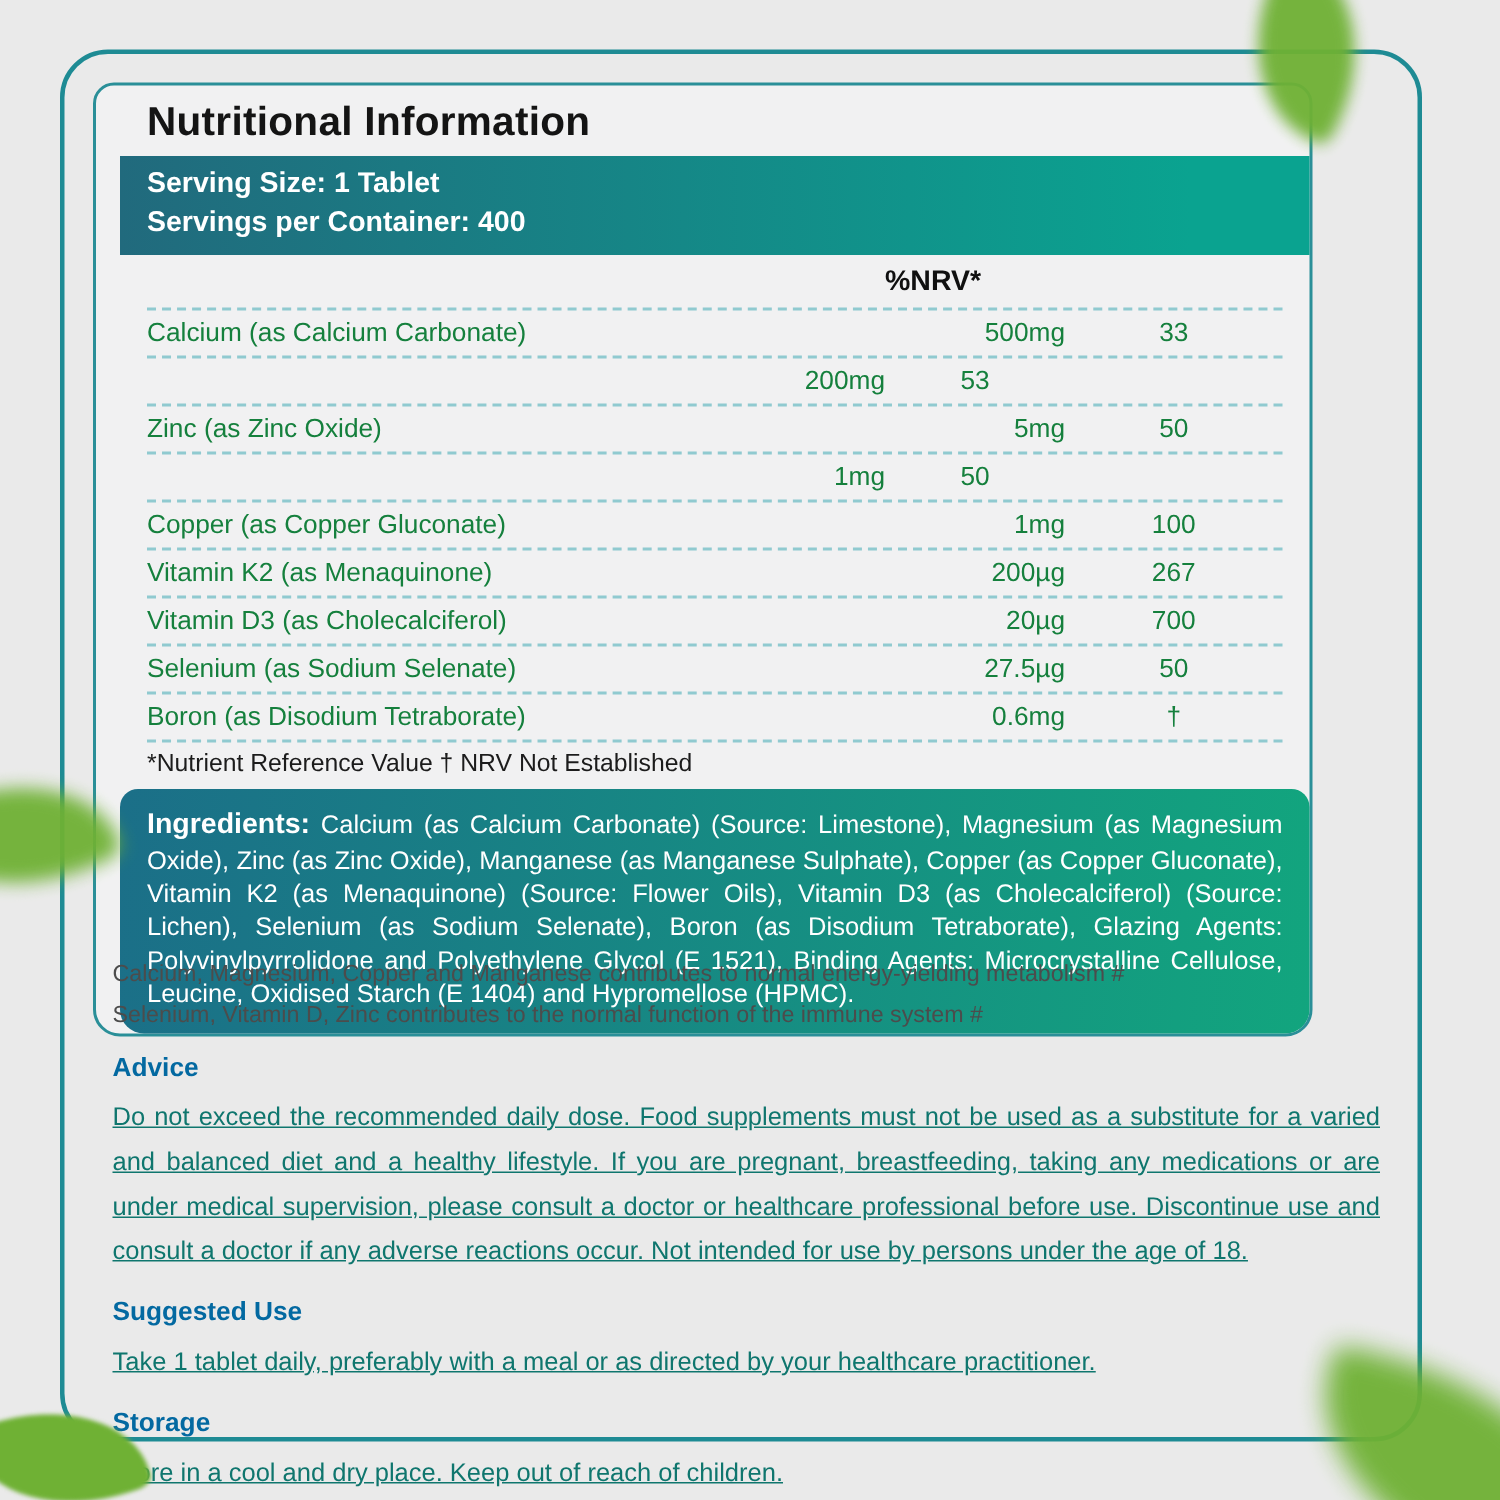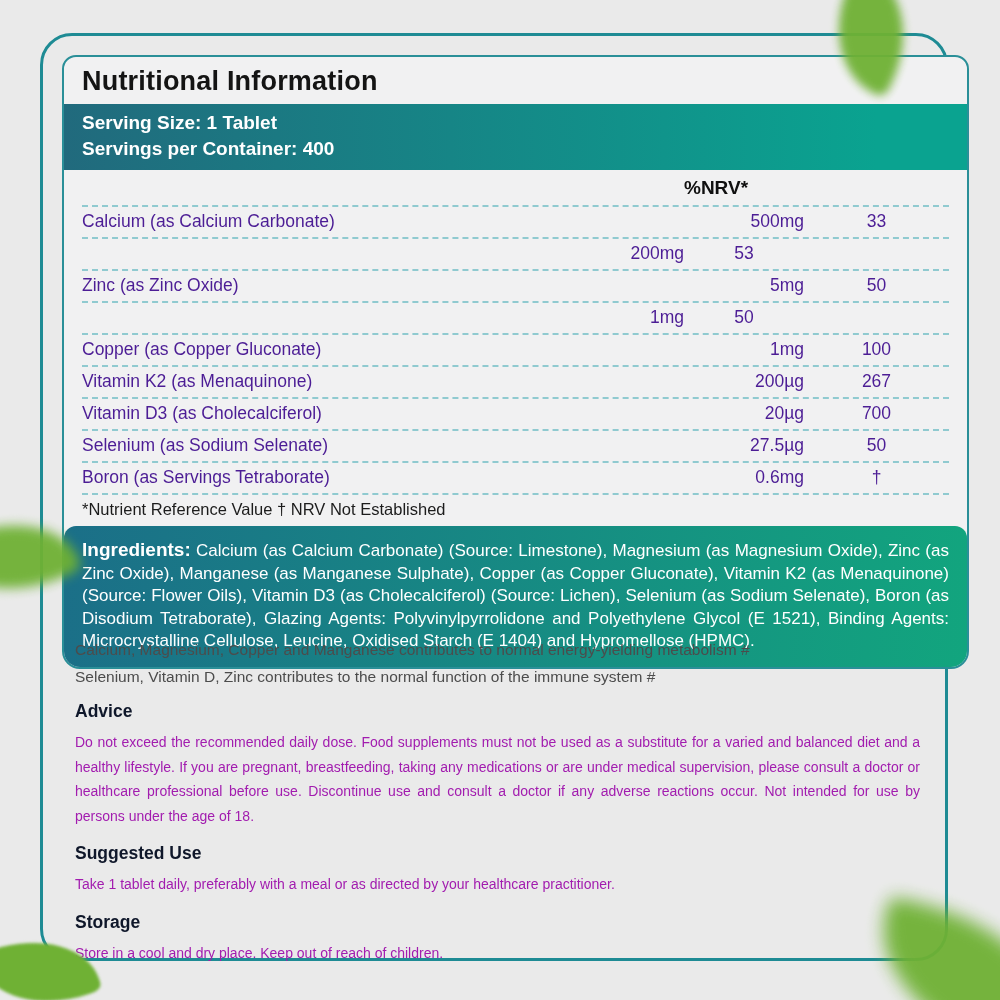--- a/index.html
+++ b/index.html
@@ -17,25 +17,26 @@
     left: 40px; top: 33px;
     width: 908px; height: 928px;
     border: 3px solid #1e8b94;
     border-radius: 32px;
     z-index: 1;
   }
 
   .card {
     position: absolute;
     left: 62px; top: 55px;
-    width: 907px;
+    width: 813px;
     background: #f1f1f2;
     border: 2px solid #2a8f98;
     border-radius: 14px 14px 18px 18px;
     z-index: 2;
+    padding-left: 16px;
   }
 
   .card-title {
     font-size: 27px;
     font-weight: bold;
     color: #141414;
     letter-spacing: 0.2px;
     padding: 9px 18px 7px;
   }
 
@@ -58,21 +59,21 @@
   .thead {
     font-weight: bold;
     font-size: 19px;
     color: #101010;
     padding: 7px 0 6px;
     border-bottom: 2px dashed #90cad0;
   }
   .thead .cell-nrv { text-align: left; }
   .trow {
     font-size: 17.5px;
-    color: #4c1d95;
+    color: #15803d;
     padding: 4px 0 5px;
     border-bottom: 2px dashed #90cad0;
   }
   .cell-amount { text-align: right; }
   .cell-nrv { text-align: center; }
   .tfoot {
     text-align: left;
     font-size: 16.5px;
     color: #1c1c1c;
     padding: 5px 0 7px;
@@ -98,27 +99,28 @@
     z-index: 2;
   }
   .claim {
     font-size: 15.5px;
     color: #4c4c4c;
     margin-bottom: 9px;
   }
   .section-heading {
     font-size: 17.5px;
     font-weight: bold;
-    color: #0f172a;
+    color: #0369a1;
     margin: 15px 0 8px;
   }
   .body-text {
-    font-size: 14px;
-    color: #a21caf;
+    font-size: 17px;
+    color: #0f766e;
     line-height: 1.75;
+    text-decoration: underline;
   }
   .body-text.justified { text-align: justify; }
 
   
   .leaf {
     position: absolute;
     background: #6fb134;
     border-radius: 6% 85% 10% 85%;
     z-index: 5;
   }
@@ -193,21 +195,21 @@
     <span class="cell-nrv">700</span>
   </div>
 
   <div class="trow">
     <span class="cell-name">Selenium (as Sodium Selenate)</span>
     <span class="cell-amount">27.5µg</span>
     <span class="cell-nrv">50</span>
   </div>
 
   <div class="trow">
-    <span class="cell-name">Boron (as Servings Tetraborate)</span>
+    <span class="cell-name">Boron (as Disodium Tetraborate)</span>
     <span class="cell-amount">0.6mg</span>
     <span class="cell-nrv">†</span>
   </div>
 </div>
 
     <div class="tfoot">*Nutrient Reference Value † NRV Not Established</div>
   </div>
 
   <div class="ingredients">
     <p><span class="ing-label">Ingredients:</span><span> Calcium (as Calcium Carbonate) (Source: Limestone), Magnesium (as Magnesium Oxide), Zinc (as Zinc Oxide), Manganese (as Manganese Sulphate), Copper (as Copper Gluconate), Vitamin K2 (as Menaquinone) (Source: Flower Oils), Vitamin D3 (as Cholecalciferol) (Source: Lichen), Selenium (as Sodium Selenate), Boron (as Disodium Tetraborate), Glazing Agents: Polyvinylpyrrolidone and Polyethylene Glycol (E 1521), Binding Agents: Microcrystalline Cellulose, Leucine, Oxidised Starch (E 1404) and Hypromellose (HPMC).</span></p>

